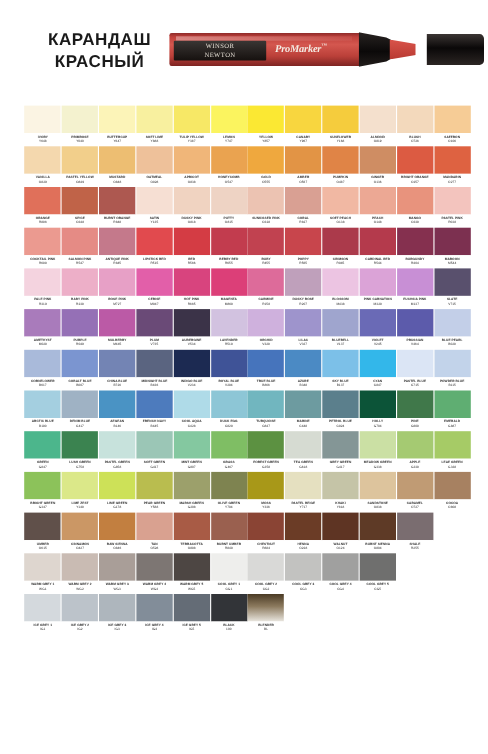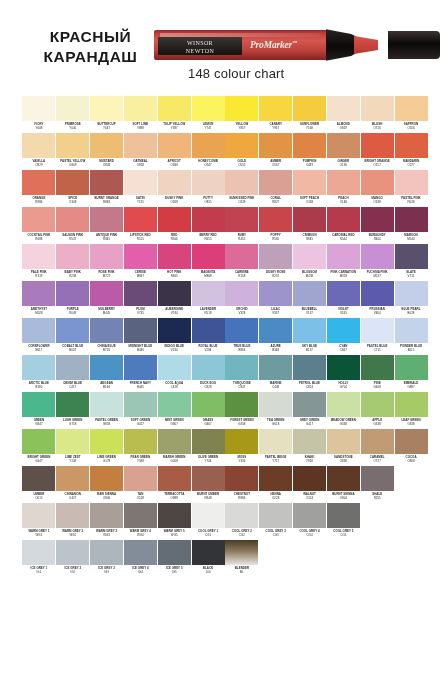--- a/index.html
+++ b/index.html
@@ -124,22 +124,22 @@
   .footer-space{
     position:absolute;left:0;top:610px;width:444px;height:75px;background:#fff;
   }
 </style>
 </head>
 <body>
 
 <div class="header">
 
   <div class="ru-title">
+    <span>КАРАНДАШ</span>
     <span>КРАСНЫЙ</span>
-    <span>КАРАНДАШ</span>
   </div>
 
   <div class="brand-wrap">
 
 
     <div class="pen">
       <div class="pen-body">
         <div class="pen-stripe"></div>
         <div class="pen-label">
           <span class="pen-wn">WINSOR</span>
@@ -147,21 +147,20 @@
         </div>
         <div class="pen-brandtext">
           <span>ProMarker</span><span style="font-size:5px;vertical-align:super">™</span>
         </div>
       </div>
       <div class="pen-shoulder"></div>
       <div class="pen-nib"></div>
       <div class="pen-cap"></div>
     </div>
 
-    <div class="chart-caption">148 colour chart</div>
   </div>
 </div>
 
 <div class="grid" id="swatch-grid">
     <div class="row">
       <div class="cell">
         <div class="sw" style="background: rgb(251, 244, 227);"></div>
         <div class="lbl">
           <div class="nm">IVORY</div>
           <div class="cd">Y648</div>

